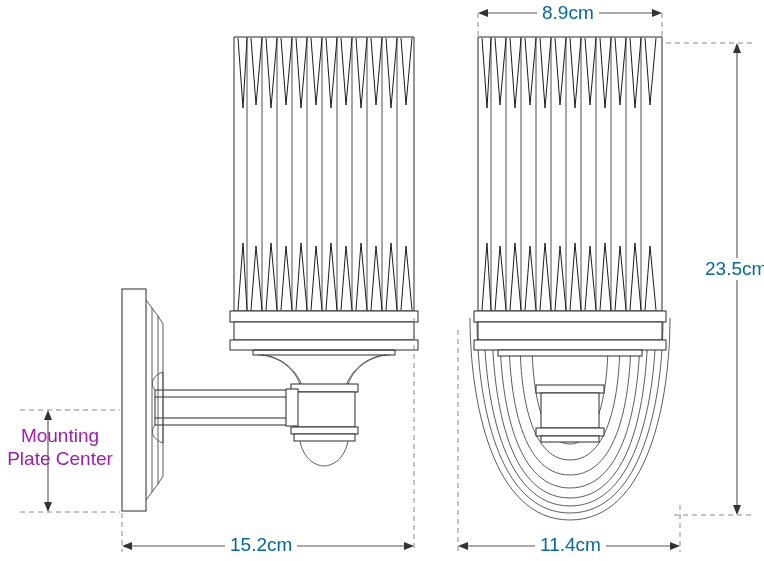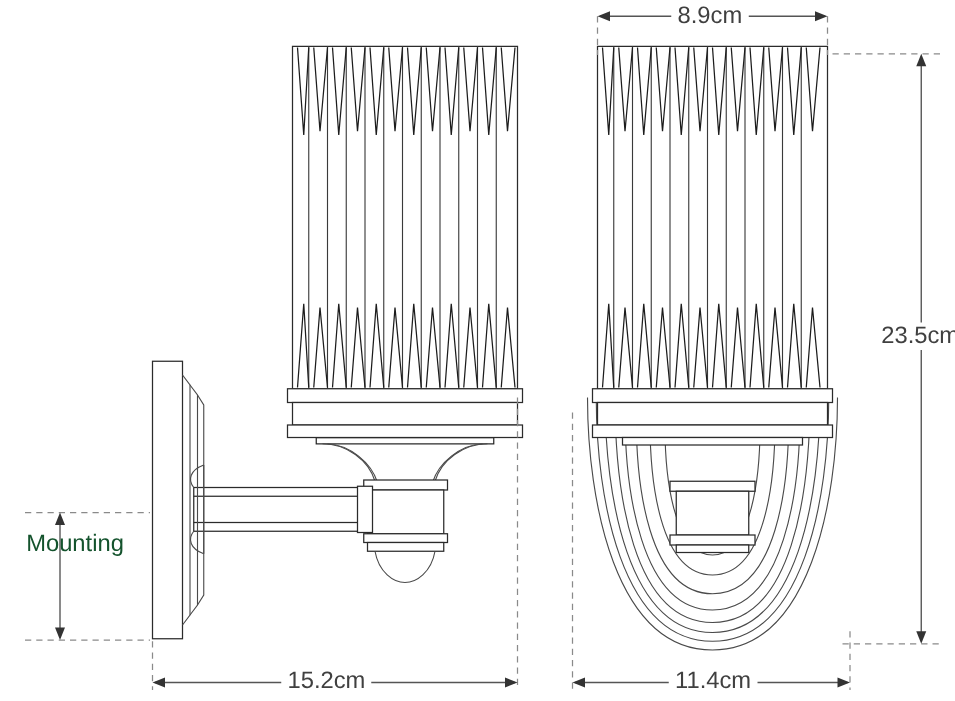--- a/index.html
+++ b/index.html
@@ -61,36 +61,36 @@
   }
   .white-fill {
     fill: #ffffff;
     stroke: #2b2b2b;
     stroke-width: 1;
   }
   .label-box {
     position: absolute;
     font-family: "Liberation Sans", sans-serif;
     font-size: 19px;
-    color: #14532d;
+    color: #a21caf;
     line-height: 23px;
     text-align: center;
     white-space: nowrap;
     user-select: none;
   }
   #mounting-label {
     left: 4px;
     top: 424px;
     width: 112px;
   }
   .dim-value-abs {
     position: absolute;
     font-family: "Liberation Sans", sans-serif;
     font-size: 19px;
-    color: #404040;
+    color: #0369a1;
     background: #ffffff;
     padding: 0 5px;
     white-space: nowrap;
     user-select: none;
   }
   #dim-89-text { left: 537px; top: 2px; }
   #dim-235-text { left: 700px; top: 258px; }
   #dim-152-text { left: 225px; top: 534px; }
   #dim-114-text { left: 535px; top: 534px; text-align: center; }
 </style>
@@ -314,15 +314,16 @@
   <div class="dim-value-abs" id="dim-89-text">8.9cm</div>
 
   <div class="dim-value-abs" id="dim-235-text">23.5cm</div>
 
   <div class="dim-value-abs" id="dim-152-text">15.2cm</div>
 
   <div class="dim-value-abs" id="dim-114-text">11.4cm</div>
 
   <div class="label-box" id="mounting-label">
     <div>Mounting</div>
+    <div>Plate Center</div>
   </div>
 
 </div>
 
 </body></html>

